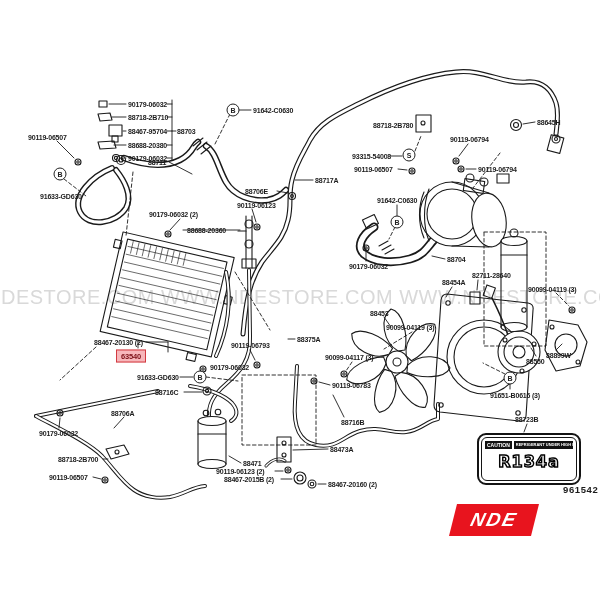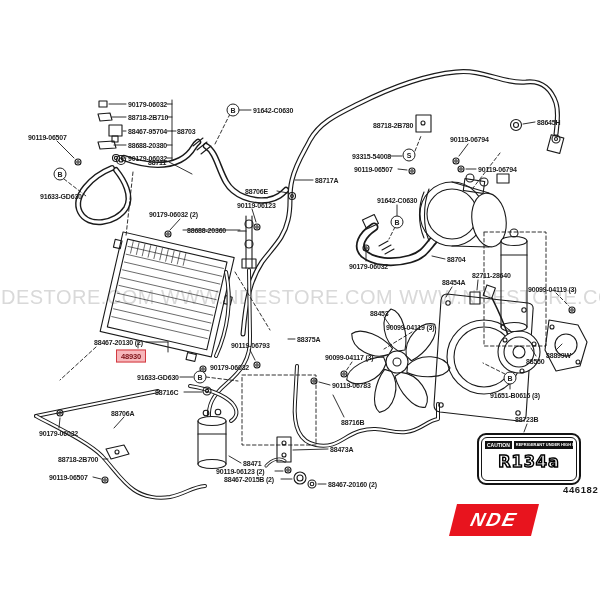--- a/index.html
+++ b/index.html
@@ -363,35 +363,35 @@
       <span class="lbl" style="left: 526px; top: 361px;">88550</span>
       <span class="lbl" style="left: 490px; top: 395px;">91651-B0616 (3)</span>
       <span class="lbl" style="left: 515px; top: 419px;">88723B</span>
       <span class="lbl" style="left: 370px; top: 313px;">88453</span>
       <span class="lbl" style="left: 386px; top: 327px;">90099-04119 (3)</span>
       <span class="lbl" style="left: 325px; top: 357px;">90099-04117 (3)</span>
       <span class="lbl" style="left: 332px; top: 385px;">90119-06783</span>
       <span class="lbl" style="left: 297px; top: 339px;">88375A</span>
       <span class="lbl" style="left: 231px; top: 345px;">90119-06793</span>
       <span class="lbl" style="left: 94px; top: 342px;">88467-20130 (2)</span>
-      <span class="lbl hl" style="left: 116px; top: 356px;">48930</span>
+      <span class="lbl hl" style="left: 116px; top: 356px;">63540</span>
       <span class="lbl" style="left: 137px; top: 377px;">91633-GD630</span>
       <span class="lbl" style="left: 210px; top: 367px;">90179-06032</span>
       <span class="lbl" style="left: 155px; top: 392px;">88716C</span>
       <span class="lbl" style="left: 111px; top: 413px;">88706A</span>
       <span class="lbl" style="left: 39px; top: 433px;">90179-06032</span>
       <span class="lbl" style="left: 58px; top: 459px;">88718-2B700</span>
       <span class="lbl" style="left: 49px; top: 477px;">90119-06507</span>
       <span class="lbl" style="left: 243px; top: 463px;">88471</span>
       <span class="lbl" style="left: 216px; top: 471px;">90119-06123 (2)</span>
       <span class="lbl" style="left: 224px; top: 479px;">88467-2015B (2)</span>
       <span class="lbl" style="left: 328px; top: 484px;">88467-20160 (2)</span>
       <span class="lbl" style="left: 330px; top: 449px;">88473A</span>
       <span class="lbl" style="left: 341px; top: 422px;">88716B</span>
-      <span class="lbl fig" style="left: 563px; top: 489px;">446182</span>
+      <span class="lbl fig" style="left: 563px; top: 489px;">961542</span>
       <span class="cref" style="left: 233px; top: 110px;">B</span>
       <span class="cref" style="left: 60px; top: 174px;">B</span>
       <span class="cref" style="left: 397px; top: 222px;">B</span>
       <span class="cref" style="left: 200px; top: 377px;">B</span>
       <span class="cref" style="left: 510px; top: 378px;">B</span>
       <span class="cref" style="left: 409px; top: 155px;">S</span>
     </div>
 
   <div id="plate">
     <div id="plate-inner">

